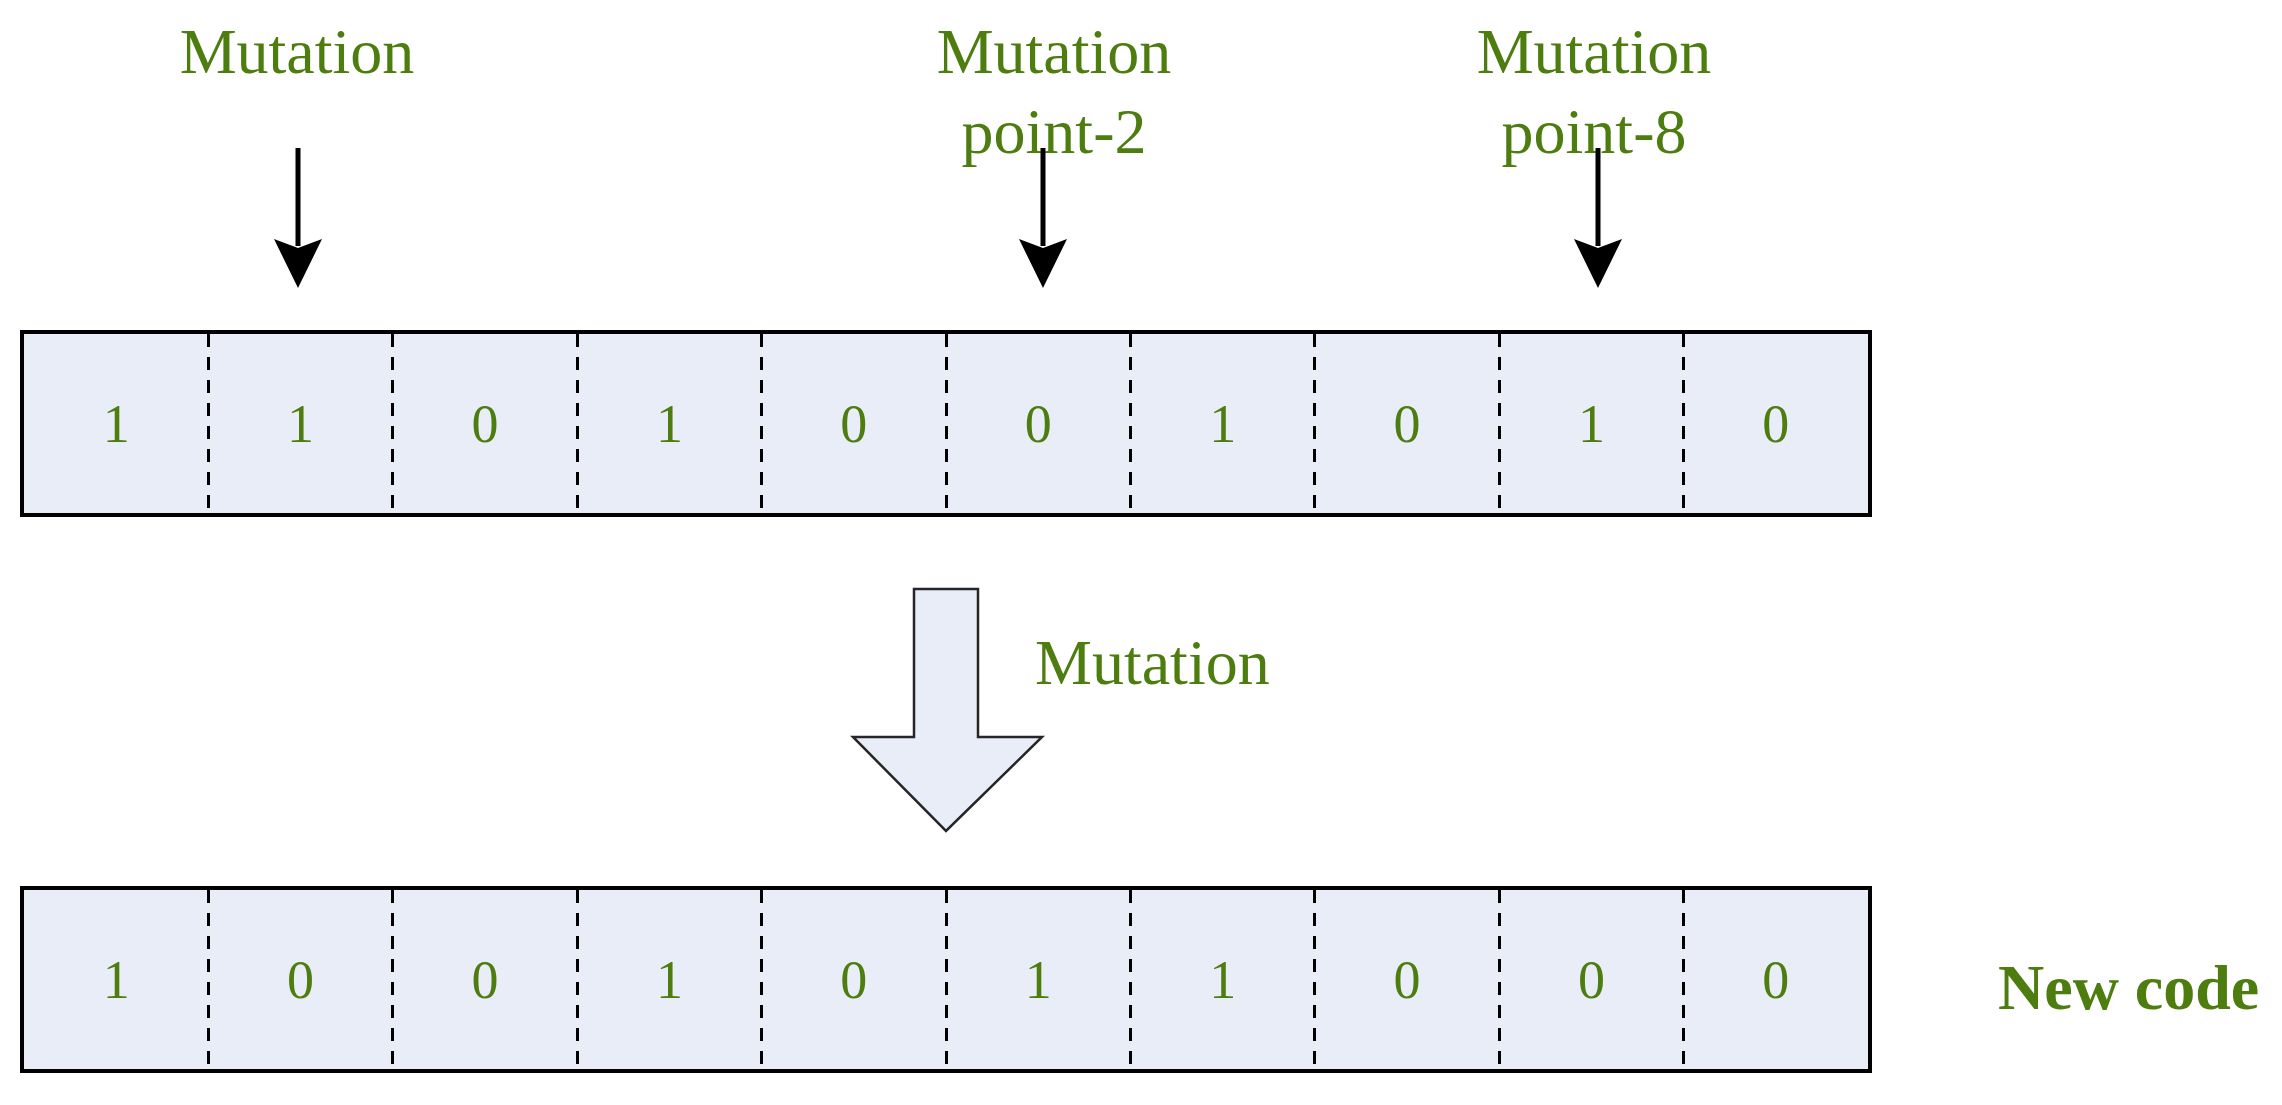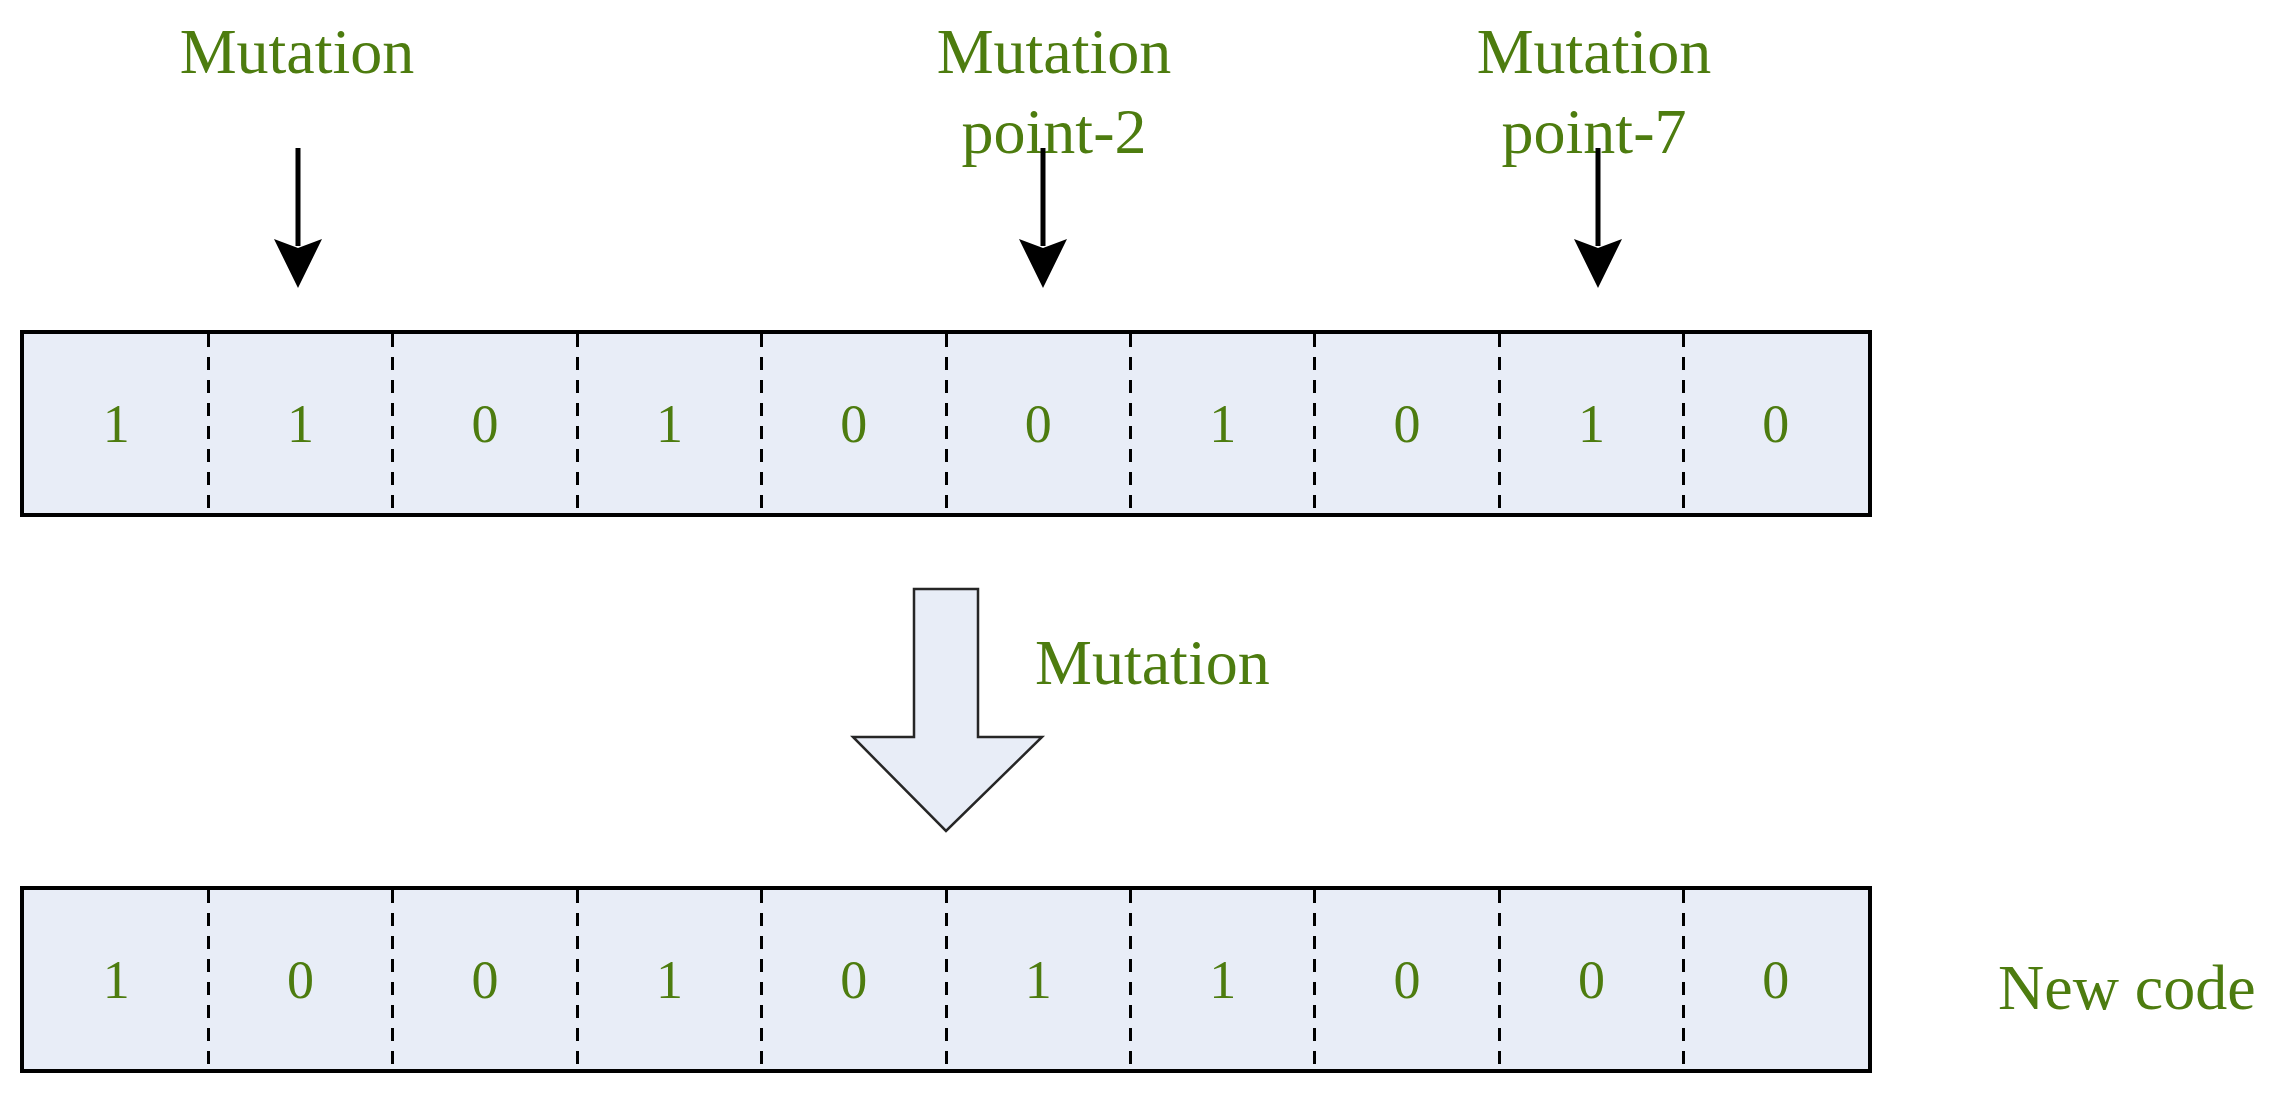--- a/index.html
+++ b/index.html
@@ -70,21 +70,21 @@
 
   
   .row-label {
     position: absolute;
     left: 1998px;
     font-size: 64px;
     line-height: 80px;
     white-space: nowrap;
   }
   .row-label.old { top: 383px; }
-  .row-label.new { top: 948px; }
+  .row-label.new { top: 948px; font-weight: bold; }
 
   
   .block-arrow { position: absolute; left: 845px; top: 580px; width: 210px; height: 258px; }
   .op-label {
     position: absolute;
     left: 1035px;
     top: 620px;
     font-size: 64px;
     line-height: 86px;
     white-space: nowrap;
@@ -97,21 +97,21 @@
 
   <div class="mut-label p1">
     <span>Mutation</span><br>
   </div>
   <div class="mut-label p2">
     <span>Mutation</span><br>
     <span>point-2</span>
   </div>
   <div class="mut-label p3">
     <span>Mutation</span><br>
-    <span>point-7</span>
+    <span>point-8</span>
   </div>
 
   <svg class="small-arrow a1" viewBox="0 0 52 144">
     <line x1="26" y1="2" x2="26" y2="100" stroke="#000000" stroke-width="5"></line>
     <polygon points="2,93 26,102 50,93 26,142" fill="#000000"></polygon>
   </svg>
   <svg class="small-arrow a2" viewBox="0 0 52 144">
     <line x1="26" y1="2" x2="26" y2="100" stroke="#000000" stroke-width="5"></line>
     <polygon points="2,93 26,102 50,93 26,142" fill="#000000"></polygon>
   </svg>

